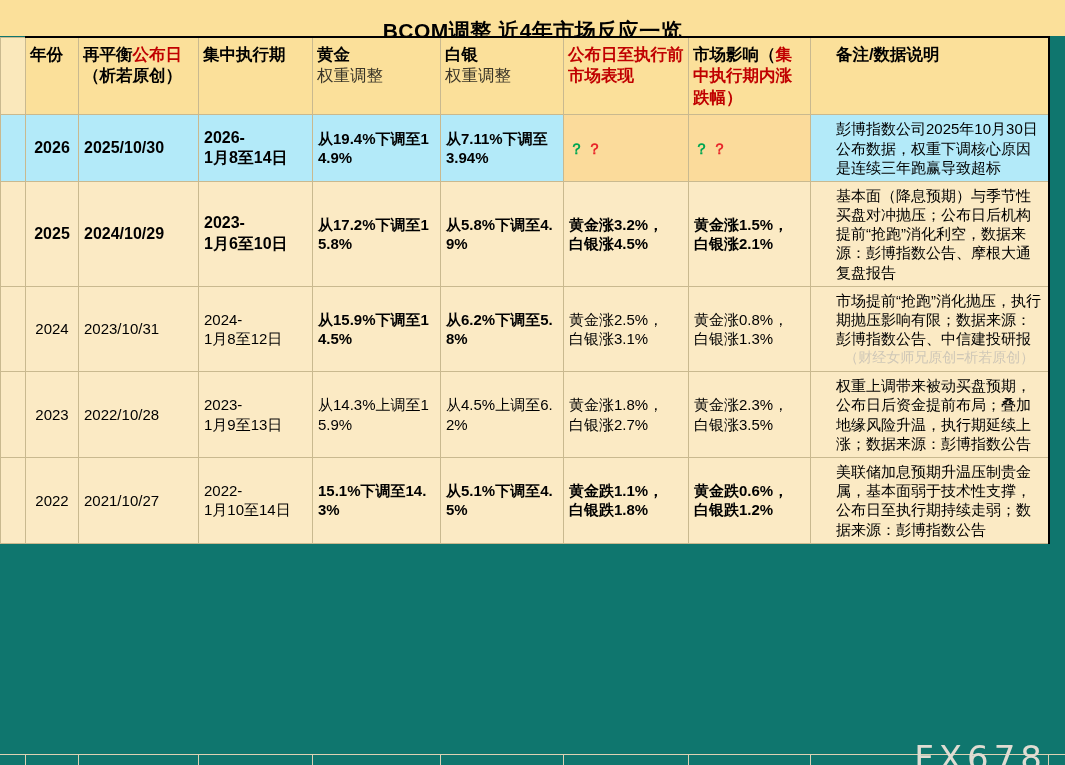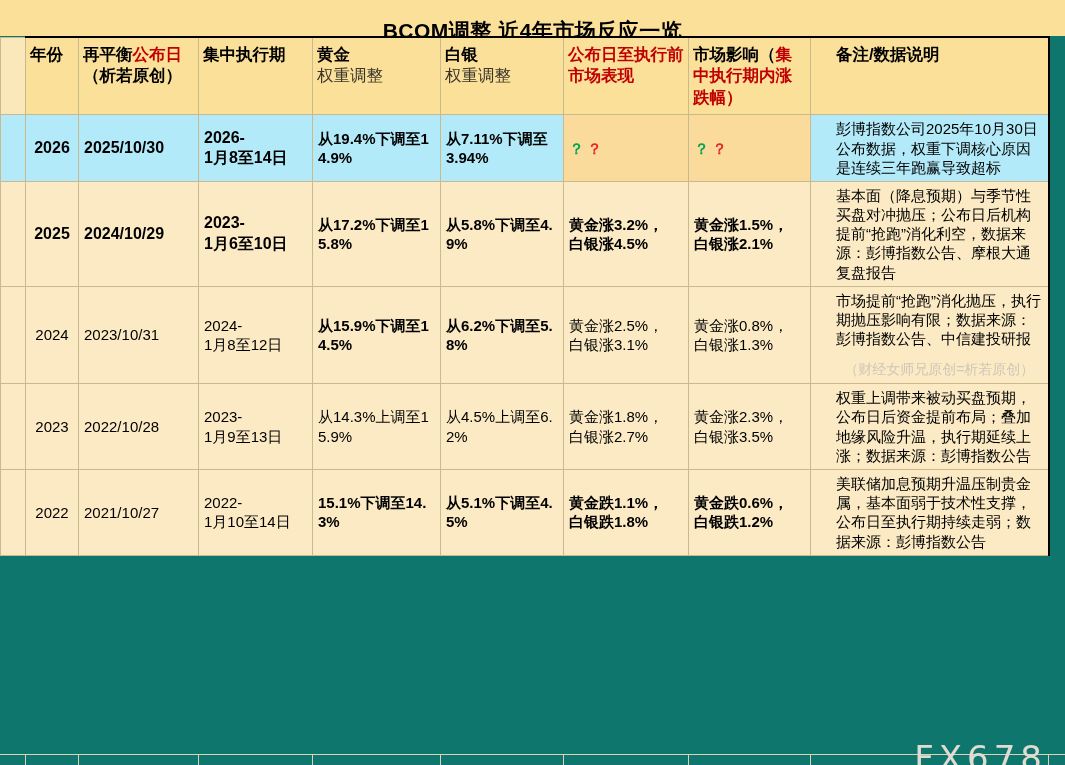--- a/index.html
+++ b/index.html
@@ -94,21 +94,21 @@
   .yr { text-align: center; }
   .yr-right { text-align: right; }
   .nowrap-date { white-space: nowrap; }
   .qmarks { font-size: 17px; font-weight: bold; letter-spacing: 3px; }
 
   .watermark-inline {
     display: block;
     color: #cfc7b7;
     font-size: 14px;
     text-align: center;
-    margin-top: 13px;
+    margin-top: 1px;
   }
   #fx-watermark {
     position: absolute;
     right: 18px; bottom: 22px;
     font-size: 34px;
     letter-spacing: 5px;
     color: #e0dcd2;
     font-family: "DejaVu Sans", sans-serif;
     pointer-events: none;
   }

